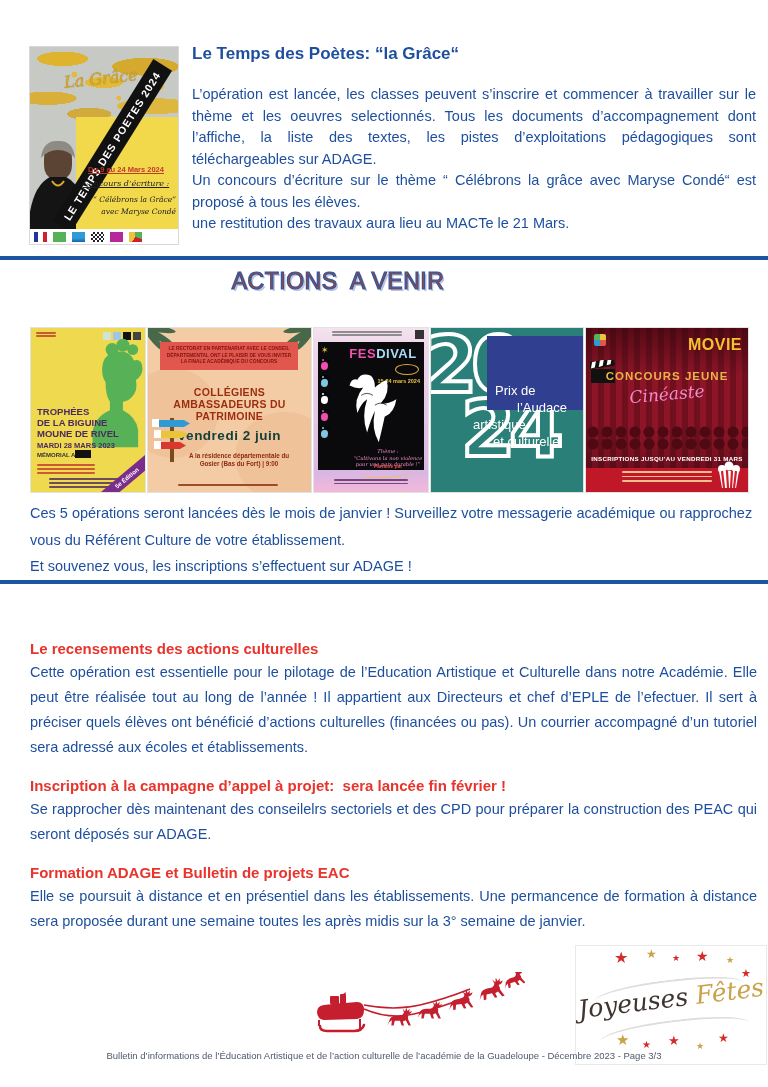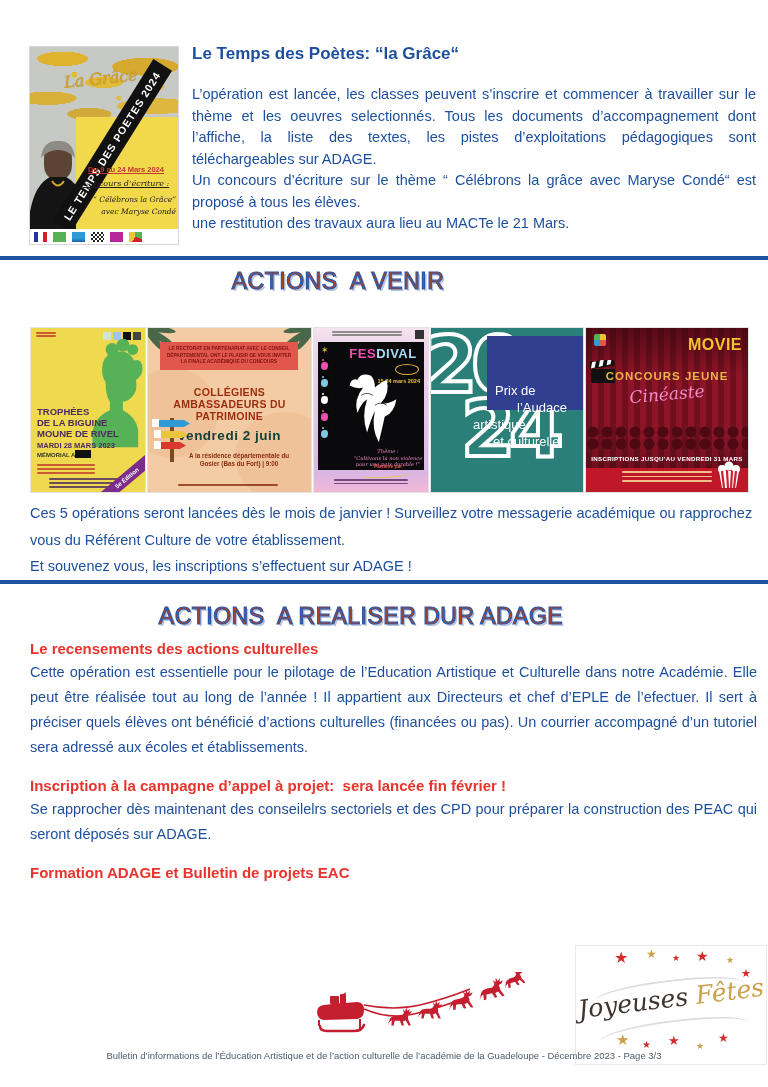--- a/index.html
+++ b/index.html
@@ -367,28 +367,28 @@
     </div>
   </div>
 
   <div class="note">
     <p>Ces 5 opérations seront lancées dès le mois de janvier ! Surveillez votre messagerie académique ou rapprochez vous du Référent Culture de votre établissement.</p>
     <p>Et souvenez vous, les inscriptions s’effectuent sur ADAGE !</p>
   </div>
 
   <div class="rule" style="top:580px"></div>
 
-  <div class="banner-heading" style="top:603px;padding-right:46px;box-sizing:border-box;">ACTIONS  A REALISER DUR ADAGE</div>
 
   <div class="adage">
     <h3>Le recensements des actions culturelles</h3>
     <p>Cette opération est essentielle pour le pilotage de l’Education Artistique et Culturelle dans  notre Académie. Elle peut être réalisée tout au long de l’année ! Il appartient aux Directeurs et chef d’EPLE de l’efectuer. Il sert à préciser quels élèves ont bénéficié d’actions culturelles (financées ou pas). Un courrier accompagné d’un tutoriel sera adressé aux écoles et établissements.</p>
     <h3>Inscription à la campagne d’appel à projet:  sera lancée fin février !</h3>
     <p>Se rapprocher dès maintenant des conseilelrs sectoriels et des CPD pour préparer la construction des PEAC qui seront déposés sur ADAGE.</p>
     <h3>Formation ADAGE et Bulletin de projets EAC</h3>
+    <p>Elle se poursuit à distance et en présentiel dans les établissements. Une permancence de formation à distance sera proposée durant une semaine toutes les après midis sur la 3° semaine de janvier.</p>
   </div>
 
   <svg class="sleigh" width="210" height="70" viewBox="0 0 420 140">
     <defs>
       <path id="deer" d="M4,32 L9,20 Q12,15 20,15 L28,15 Q31,14 33,10 L31,3 L35,8 L37,1 L39,7 L43,3 L42,9 L47,7 Q45,13 39,13 Q41,17 40,21 L45,32 L41,32 L36,23 L31,25 L33,32 L29,32 L26,24 L17,24 L15,32 L11,32 L12,23 Q7,25 4,32 Z"></path>
     </defs>
     <g fill="#C41E2F" stroke="none">
       <path d="M18,96 Q4,94 4,80 Q4,68 18,66 L52,62 Q50,46 62,40 Q58,52 60,62 L84,60 Q98,60 98,76 Q98,92 84,94 Z"></path>
       <rect x="30" y="48" width="18" height="16" rx="2"></rect>
       <rect x="50" y="44" width="12" height="20" rx="2"></rect>

